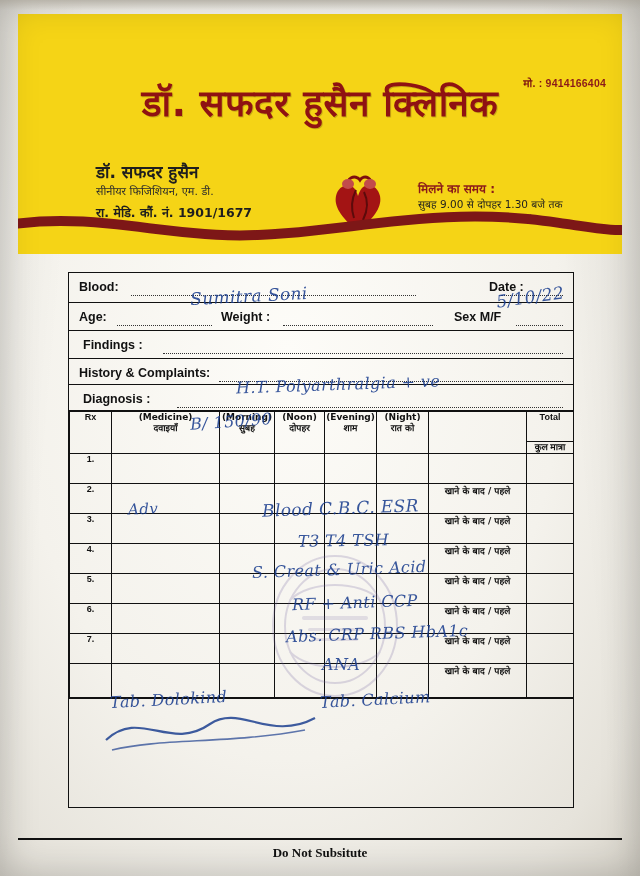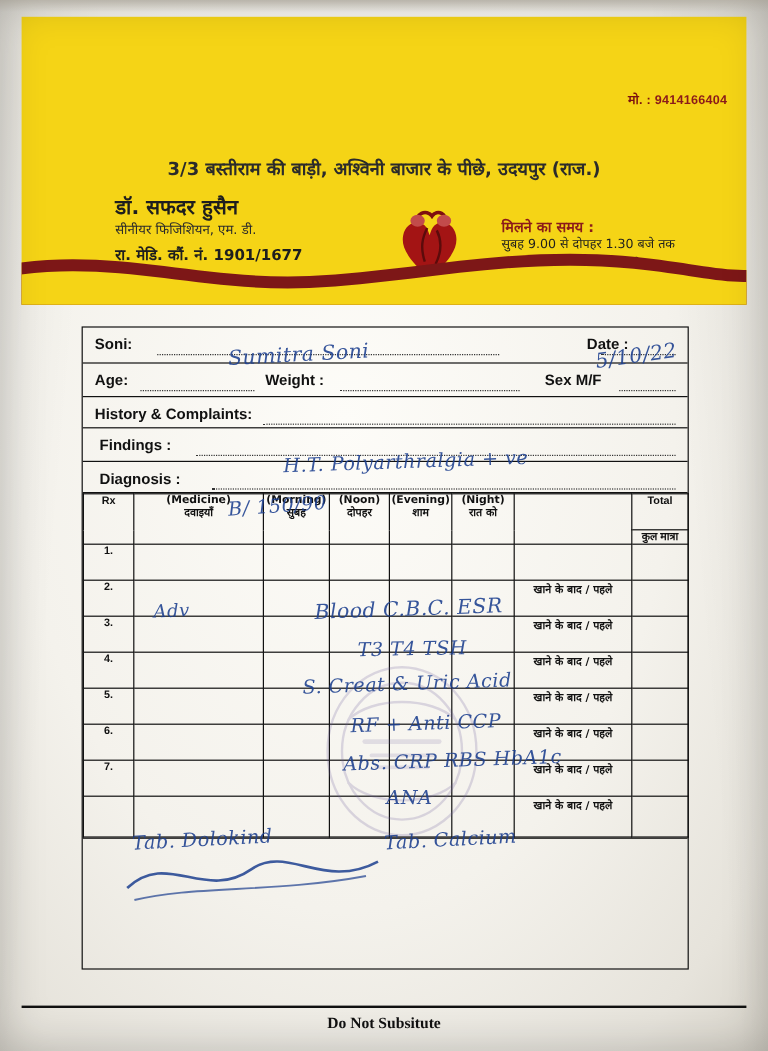--- a/index.html
+++ b/index.html
@@ -289,21 +289,21 @@
   <div id="paper"></div>
   <div id="topstrip"></div>
 
   <div id="letterhead">
     <div id="lh-inner">
       <div class="mob">
         <span>मो. :</span>
         <span class="num">9414166404</span>
       </div>
 
-      <div class="addr-line">3/3 बस्तीराम की बाड़ी, अश्विनी बाजार के पीछे, उदयपुर (राज.)</div>
+      <div class="clinic-name">डॉ. सफदर हुसैन क्लिनिक</div>
 
       <div class="doc-name">डॉ. सफदर हुसैन</div>
       <div class="doc-qual">सीनीयर फिजिशियन, एम. डी.</div>
       <div class="doc-reg">रा. मेडि. कौं. नं. 1901/1677</div>
 
       <svg class="heart" viewBox="0 0 56 62">
         <path d="M28 60 C10 44 4 34 6 24 C8 14 18 10 24 16 C26 18 27 21 28 24 C29 21 30 18 32 16 C38 10 48 14 50 24 C52 34 46 44 28 60 Z" fill="#a31414"></path>
         <path d="M20 14 C14 6 26 2 30 8 C34 2 44 6 40 14" fill="none" stroke="#7e0f0f" stroke-width="3"></path>
         <path d="M26 18 C22 26 20 34 24 46" fill="none" stroke="#5c0b0b" stroke-width="2"></path>
         <path d="M34 20 C38 28 38 38 33 48" fill="none" stroke="#5c0b0b" stroke-width="2"></path>
@@ -321,43 +321,43 @@
       <svg class="wave-bottom" viewBox="0 0 625 54" preserveAspectRatio="none">
         <path d="M0 16 C90 2 160 30 250 26 C340 22 420 0 520 10 C570 15 600 24 625 20 L625 54 L0 54 Z" fill="#7d1717"></path>
         <path d="M0 26 C90 12 160 40 250 36 C340 32 420 10 520 20 C570 25 600 34 625 30 L625 54 L0 54 Z" fill="#f5d416"></path>
       </svg>
     </div>
   </div>
 
   <div id="form">
 
     <div class="frow" style="height:30px;">
-      <span class="lbl" style="left:10px;">Soni:</span>
+      <span class="lbl" style="left:10px;">Blood:</span>
       <span class="dots" style="left:62px; width:285px;"></span>
       <span class="lbl" style="left:403px;margin-left:17px;">Date :</span>
       <span class="dots" style="left:432px; width:62px;"></span>
     </div>
 
     <div class="frow" style="height:28px;">
       <span class="lbl" style="left:10px;">Age:</span>
       <span class="dots" style="left:48px; width:95px;"></span>
       <span class="lbl" style="left:152px;">Weight :</span>
       <span class="dots" style="left:214px; width:150px;"></span>
       <span class="lbl" style="left:385px;">Sex M/F</span>
       <span class="dots" style="left:447px; width:47px;"></span>
     </div>
 
+    <div class="frow" style="height:28px;">
+      <span class="lbl" style="left:14px;">Findings :</span>
+      <span class="dots" style="left:94px; width:400px;"></span>
+    </div>
+
     <div class="frow" style="height:26px;">
       <span class="lbl" style="left:10px;">History &amp; Complaints:</span>
       <span class="dots" style="left:150px; width:344px;"></span>
-    </div>
-
-    <div class="frow" style="height:28px;">
-      <span class="lbl" style="left:14px;">Findings :</span>
-      <span class="dots" style="left:94px; width:400px;"></span>
     </div>
 
     <div class="frow" style="height:26px;">
       <span class="lbl" style="left:14px;text-align:right;">Diagnosis :</span>
       <span class="dots" style="left:108px; width:386px;"></span>
     </div>
 
     <table class="rx">
       <colgroup>
         <col style="width:42px">

